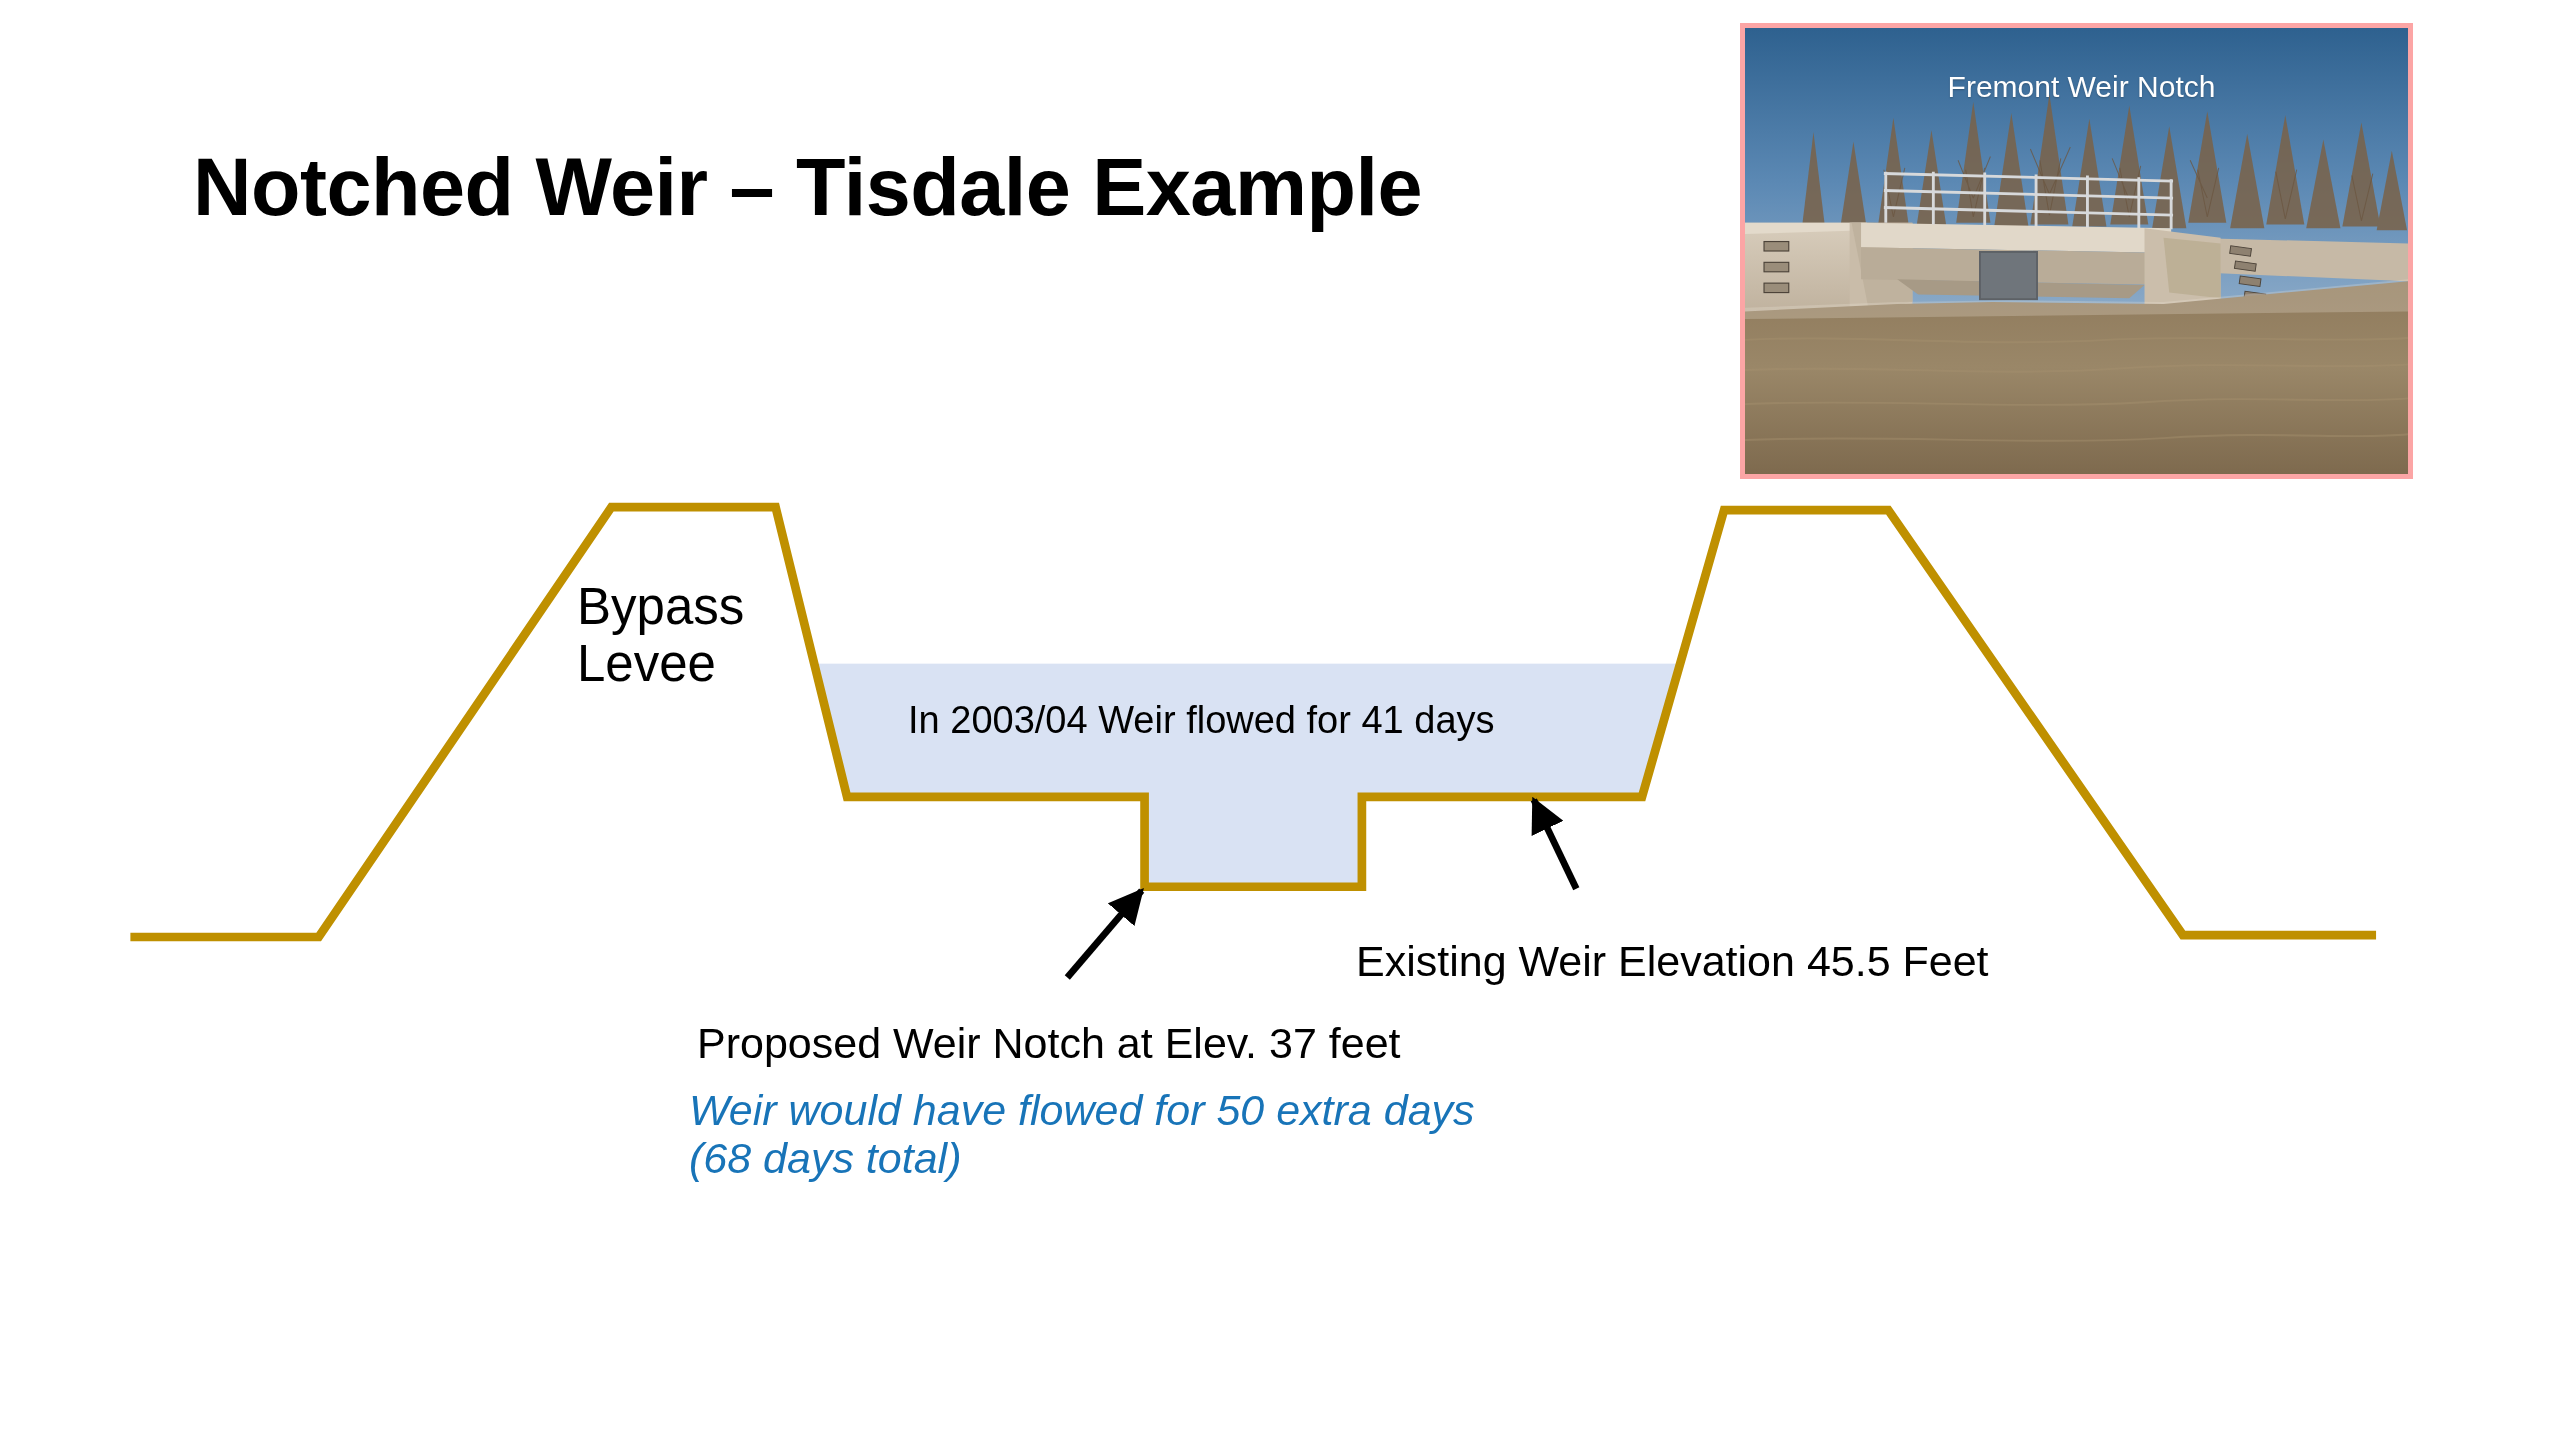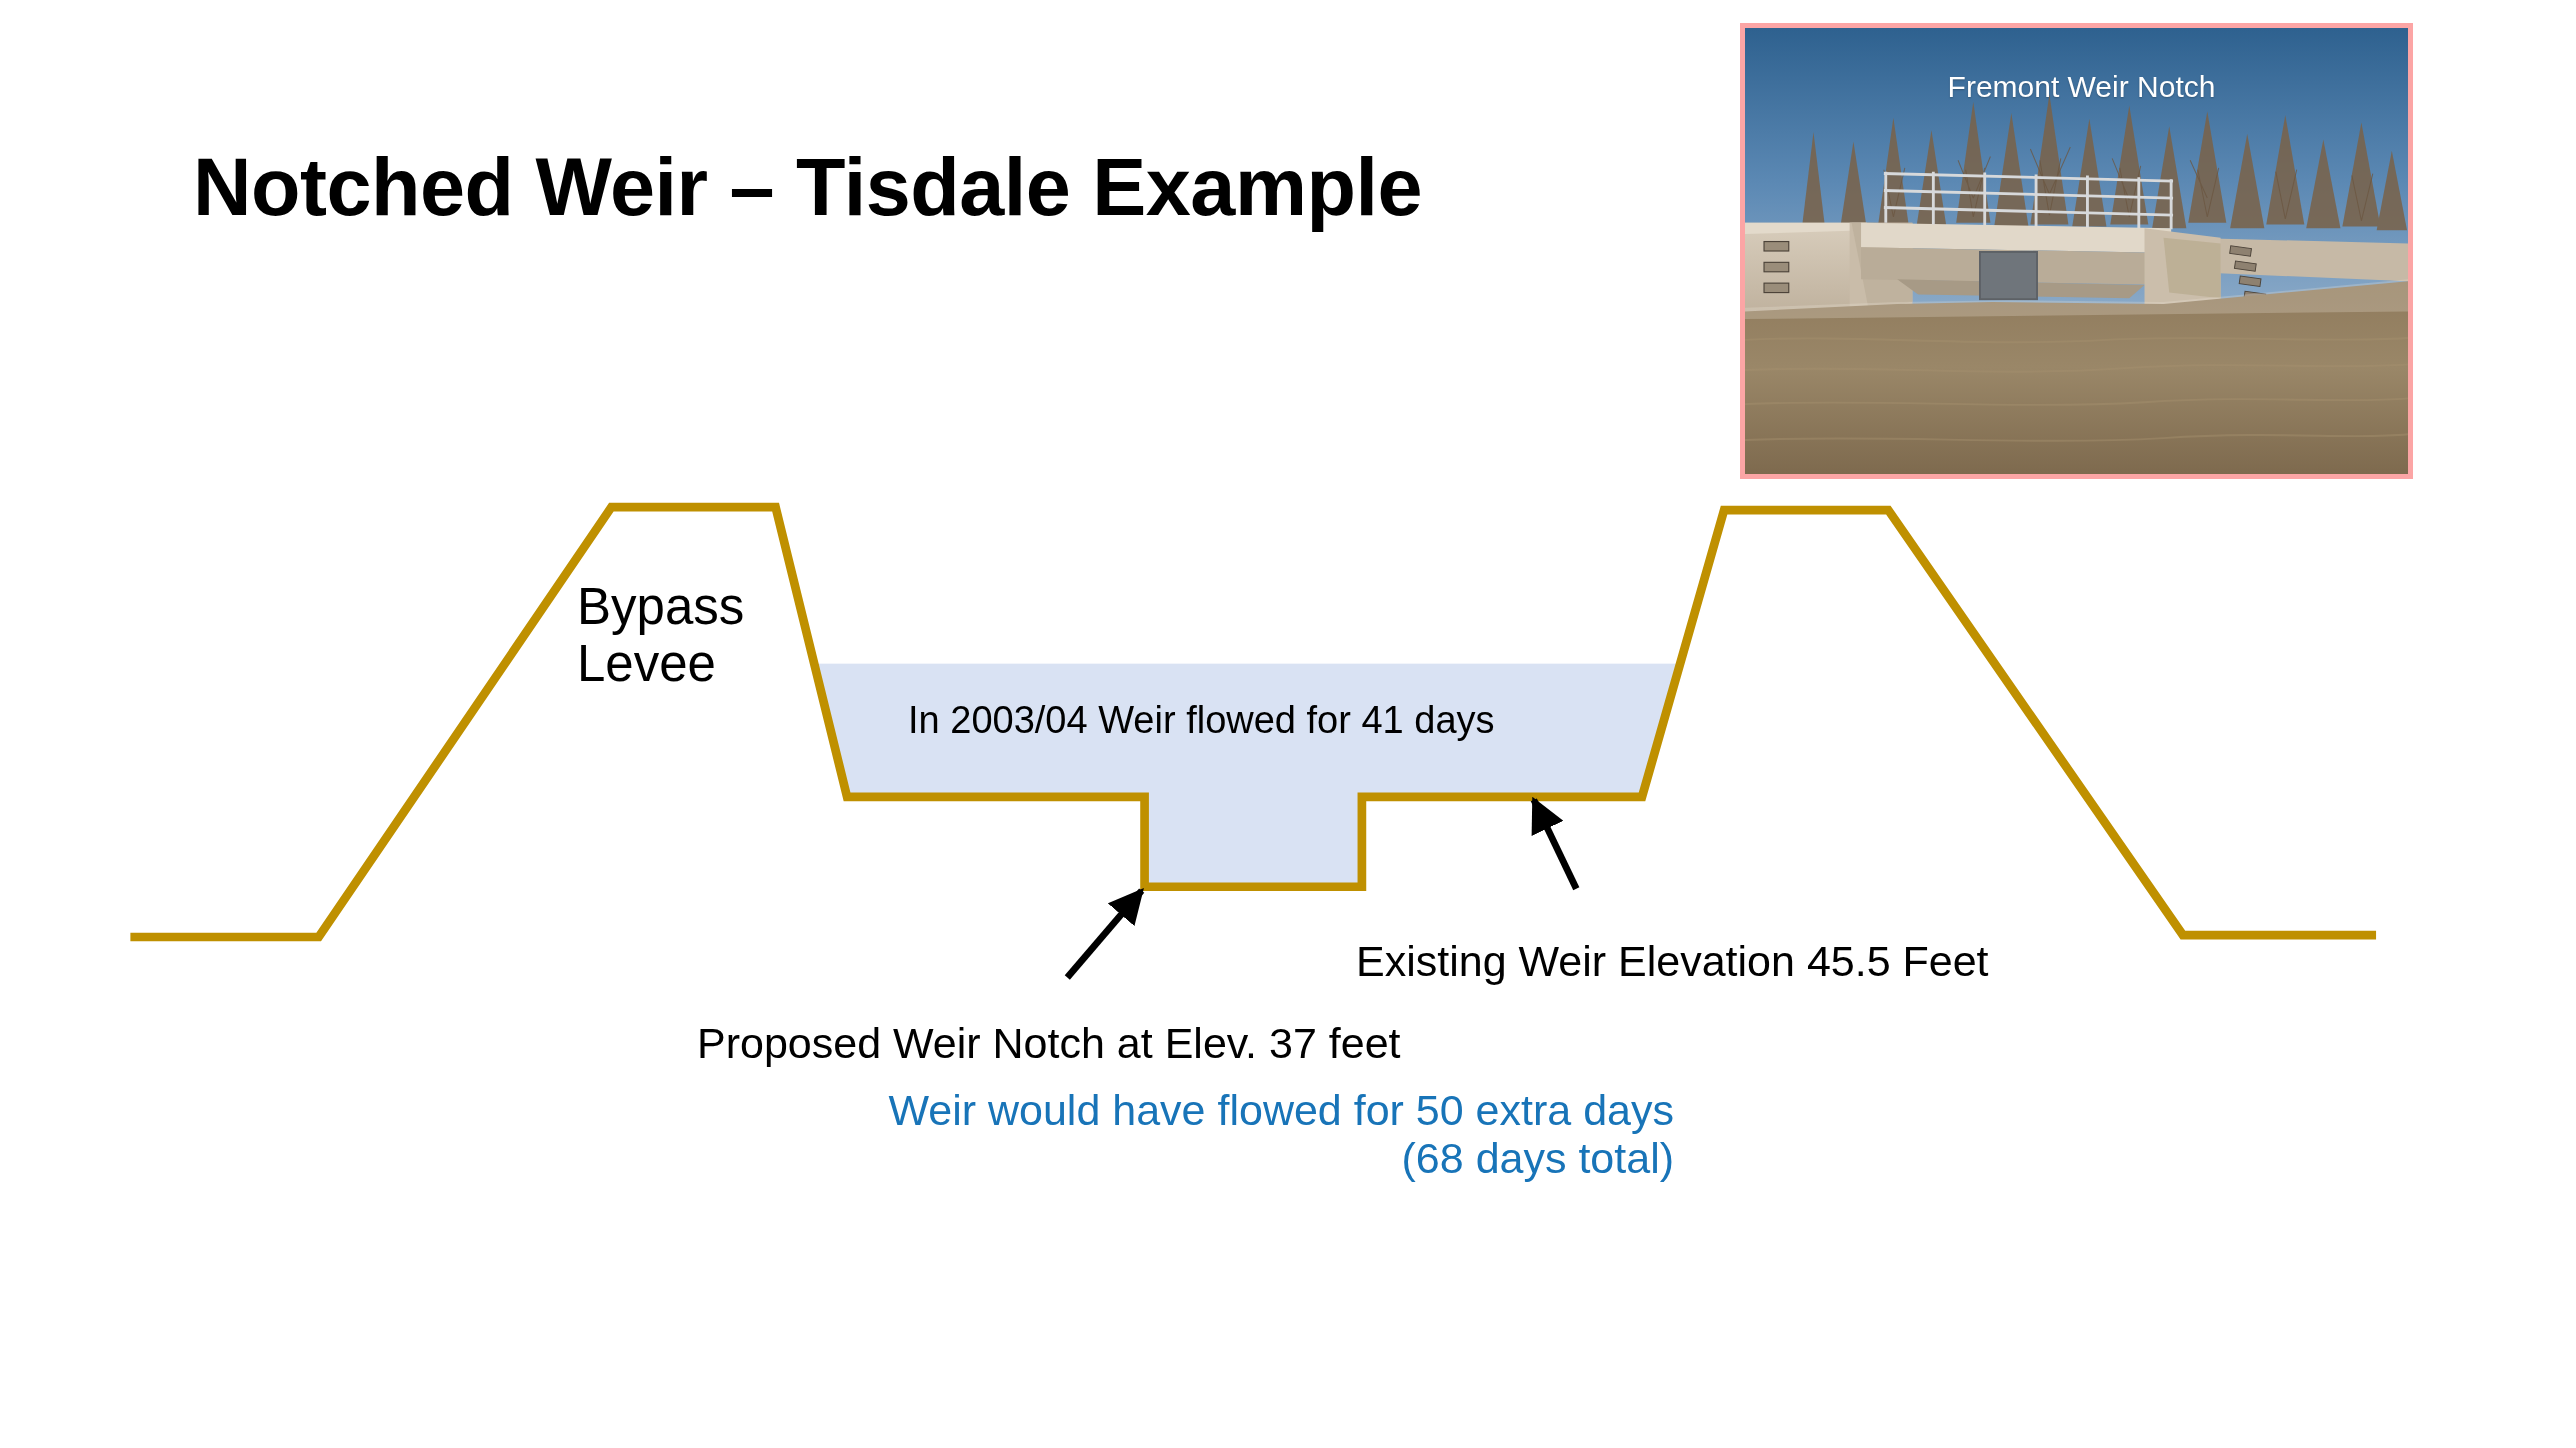--- a/index.html
+++ b/index.html
@@ -111,24 +111,25 @@
     left: 697px;
     top: 987px;
     font-size: 43px;
     margin-top: 32px;
   }
 
   #label-extra-days {
     left: 689px;
     top: 1086px;
     width: 985px;
-    text-align: right;
+    text-align: left;
     font-size: 43px;
     color: #1874B8;
     white-space: normal;
+    font-style: italic;
   }
   #label-extra-days .l2 { display: block; }
 </style>
 </head>
 <body>
 
 <div id="slide">
 
   <div id="slide-title">Notched Weir – Tisdale Example</div>
 

